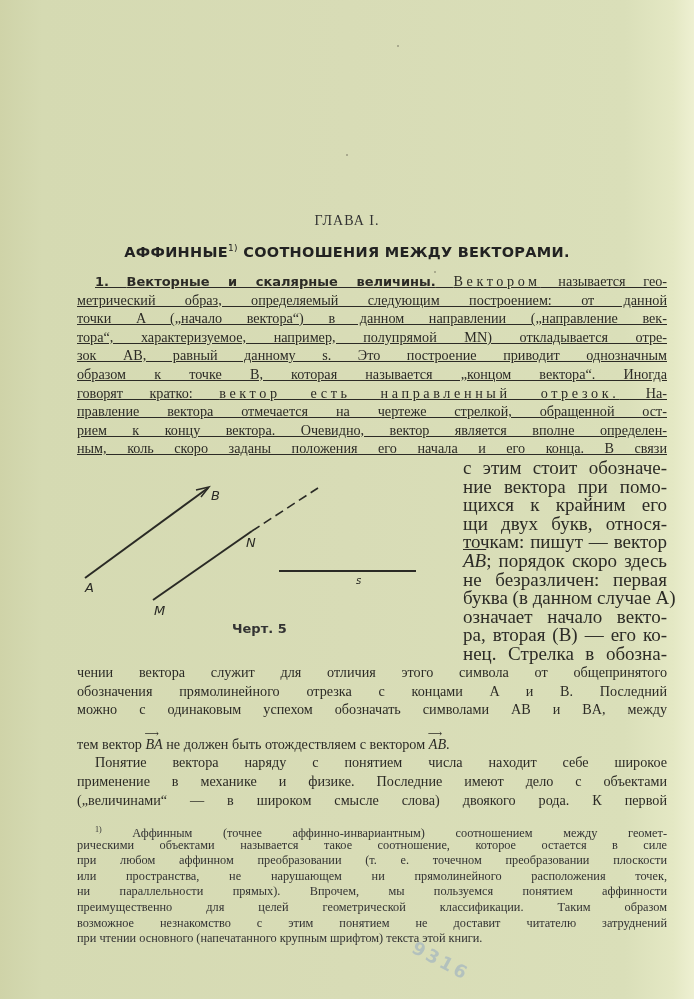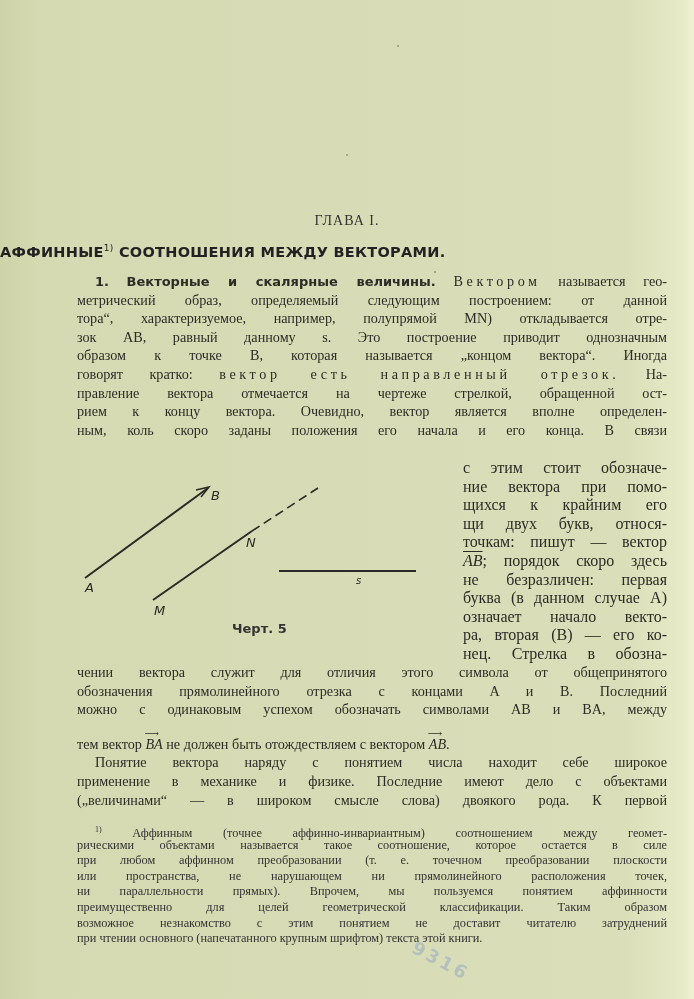--- a/index.html
+++ b/index.html
@@ -8,33 +8,33 @@
     background: linear-gradient(90deg, #cfd3a8 0%, #d5dab2 6%, #d8dcb6 50%, #dadfb9 90%, #e4e8c4 97%, #eef0d2 100%);
     color: #2c2b26;
     font-family: "Liberation Serif", "DejaVu Serif", serif;
   }
   .page { position: absolute; left: 0; top: 0; width: 694px; height: 999px; }
   .chapter-label {
     position: absolute; top: 213px; left: 0; width: 694px; text-align: center;
     font-size: 14px; letter-spacing: 1px; color: #333;
   }
   .chapter-title {
-    position: absolute; top: 243px; left: 0; width: 694px; 
+    position: absolute; top: 243px; left: 0; width: 694px; text-align: center;
     font-family: "DejaVu Sans", sans-serif; font-weight: bold; font-size: 14.5px;
     letter-spacing: 0.3px; color: #222;
   }
   .chapter-title sup { font-size: 9px; font-weight: normal; }
   .text { position: absolute; left: 77px; width: 590px; font-size: 14.2px; line-height: 18.6px; }
-  .p1 { top: 272px; }
+  .p1 { top: 272px; text-decoration: underline; }
   .line { white-space: nowrap; text-align: justify; text-align-last: justify; display: block; height: 18.6px; }
   .line.last { text-align-last: left; }
   .indent { padding-left: 18px; }
   .bold { font-family: "DejaVu Sans", sans-serif; font-weight: bold; font-size: 13px; }
   .spaced { letter-spacing: 3.6px; }
-  .side { position: absolute; left: 463px; top: 459px; width: 204px; font-size: 16px; line-height: 18.6px; }
+  .side { position: absolute; left: 463px; top: 459px; width: 204px; font-size: 19px; line-height: 18.6px; }
   .after { top: 663px; }
   .footnote { position: absolute; left: 77px; top: 822px; width: 590px; font-size: 12.3px; line-height: 15.6px; color: #333; }
   .footnote .line { height: 15.6px; }
   .vec { position: relative; font-style: italic; }
   .vec::before { content: "⟶"; position: absolute; left: -1px; top: -11px; font-size: 10px; font-style: normal; }
   .over { text-decoration: overline; font-style: italic; }
   .figure { position: absolute; left: 60px; top: 480px; width: 390px; height: 170px; }
   .caption { position: absolute; left: 232px; top: 621px; font-size: 13px; font-family: "DejaVu Sans", sans-serif; color: #333; font-weight: bold; }
   .stamp { position: absolute; left: 410px; top: 950px; transform: rotate(28deg); color: #8fa6c4; opacity: 0.5; font-family: "DejaVu Sans", sans-serif; font-weight: bold; font-size: 18px; letter-spacing: 3px; }
   .speck { position: absolute; width: 2px; height: 2px; background: #9a9a80; border-radius: 50%; }
@@ -47,20 +47,21 @@
   <div class="chapter-label">ГЛАВА I.</div>
 
   <div class="chapter-title">
     <span>АФФИННЫЕ</span><sup>1)</sup>
     <span>СООТНОШЕНИЯ МЕЖДУ ВЕКТОРАМИ.</span>
   </div>
 
   <div class="text p1">
     <span class="line indent"><span class="bold">1.</span> <span class="bold">Векторные и скалярные величины.</span> <span class="spaced">Вектором</span><span> называется гео-</span></span>
     <span class="line">метрический образ, определяемый следующим построением: от данной</span>
+    <span class="line">точки A („начало вектора“) в данном направлении („направление век-</span>
     <span class="line">тора“, характеризуемое, например, полупрямой MN) откладывается отре-</span>
     <span class="line">зок AB, равный данному s. Это построение приводит однозначным</span>
     <span class="line">образом к точке B, которая называется „концом вектора“. Иногда</span>
     <span class="line"><span>говорят кратко: </span><span class="spaced">вектор есть направленный отрезок.</span><span> На-</span></span>
     <span class="line">правление вектора отмечается на чертеже стрелкой, обращенной ост-</span>
     <span class="line">рием к концу вектора. Очевидно, вектор является вполне определен-</span>
     <span class="line">ным, коль скоро заданы положения его начала и его конца. В связи</span>
   </div>
 
   <svg class="figure" viewBox="0 0 390 170" width="390" height="170">

